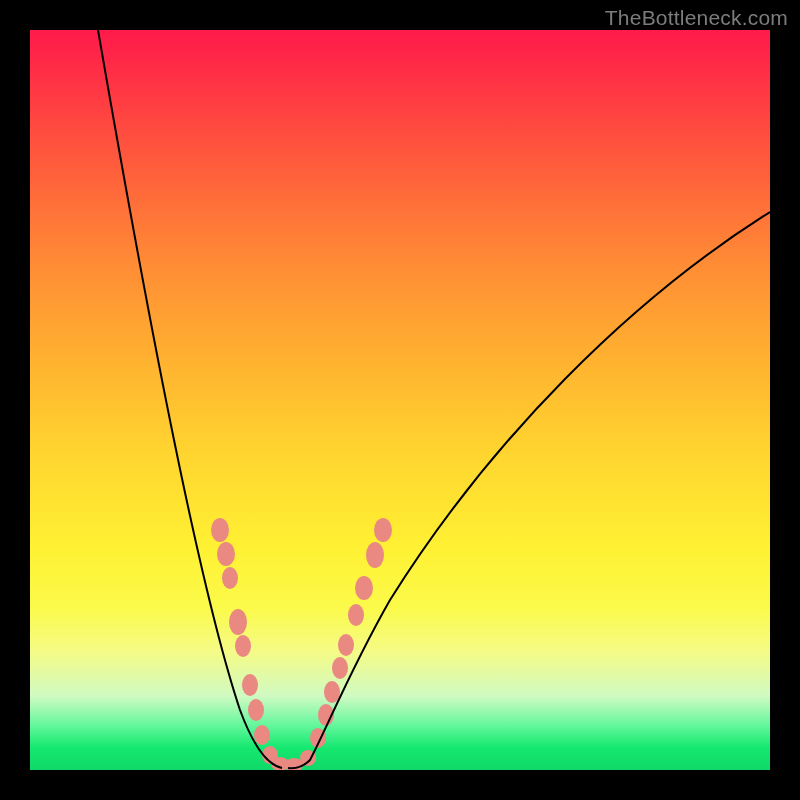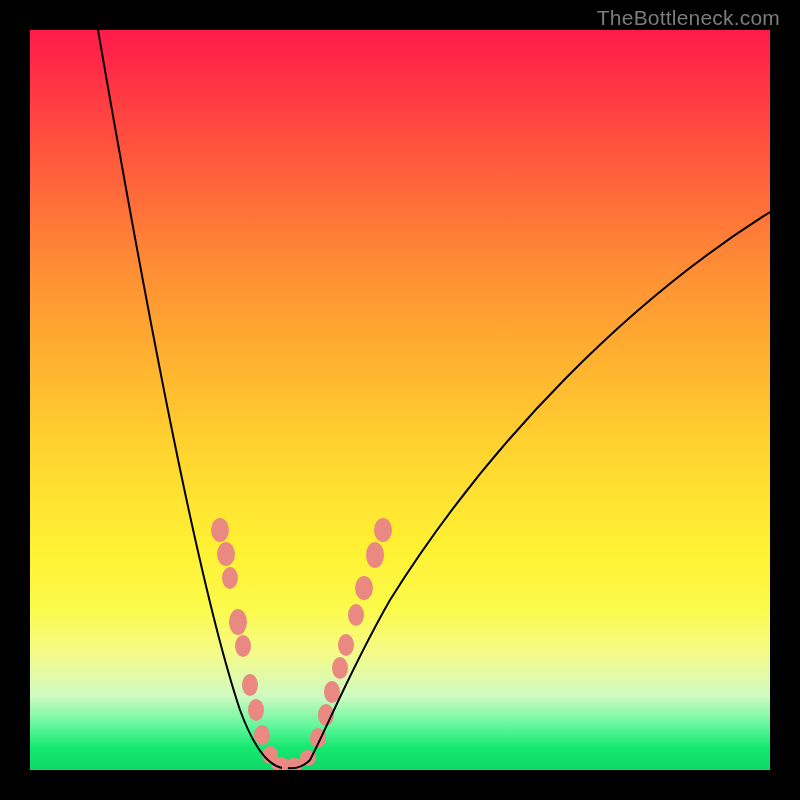--- a/index.html
+++ b/index.html
@@ -29,21 +29,21 @@
       #f5fb86 84%,
       #d0fac2 90%,
       #63f79c 94%,
       #15e86f 97%,
       #0fd968 100%
     );
   }
   .watermark {
     position: absolute;
     top: 6px;
-    right: 20px;
+    right: 12px;
     color: #7c7c7c;
     font-size: 21px;
     font-weight: 500;
     letter-spacing: 0.2px;
     font-family: Arial, sans-serif;
   }
   svg.plot {
     position: absolute;
     left: 0;
     top: 0;

